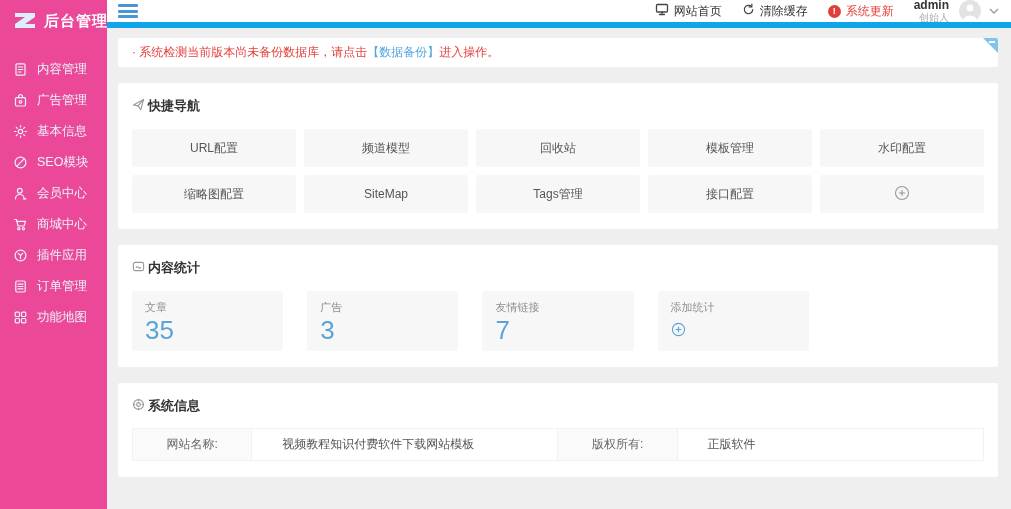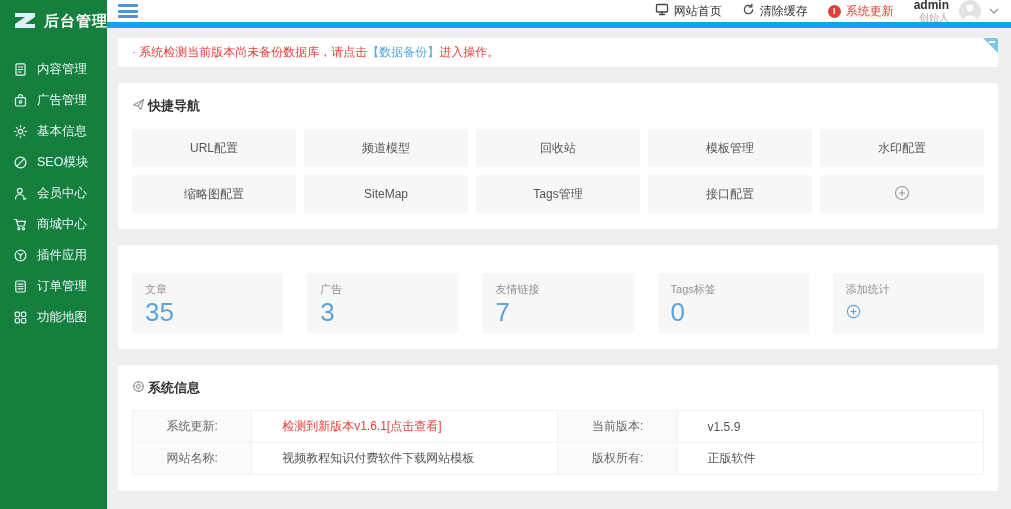--- a/index.html
+++ b/index.html
@@ -1,21 +1,21 @@
 <!DOCTYPE html>
 <html><head>
 <meta charset="utf-8">
 <style>
   * { margin:0; padding:0; box-sizing:border-box; }
   html,body { width:1011px; height:509px; overflow:hidden; background:#efefef;
     font-family:"Liberation Sans","DejaVu Sans",sans-serif; }
 
   
   .sidebar { position:absolute; left:0; top:0; width:107px; height:509px;
-    background:#15803d; z-index:5; }
+    background:#ec4899; z-index:5; }
   .logo { display:flex; align-items:center; gap:6px; padding:10px 10px 12px 12px; }
   .logo-z { width:26px; height:22px; flex:0 0 auto; }
   .logo-title { color:#fff; font-size:15px; font-weight:bold; letter-spacing:1px; white-space:nowrap; }
   .menu { margin-top:10px; }
   .menu-item { display:flex; align-items:center; gap:9px; padding:7px 8px 7px 13px;
     color:#eaf3fb; font-size:12.5px; cursor:pointer; }
   .menu-item .micon { width:15px; height:15px; flex:0 0 auto; display:flex; }
   .menu-item svg { stroke:#e9f3fb; fill:none; stroke-width:1.2; stroke-linecap:round; stroke-linejoin:round; }
 
   
@@ -256,36 +256,41 @@
               <circle cx="8" cy="8" r="6.5"></circle>
               <line x1="8" y1="5" x2="8" y2="11"></line>
               <line x1="5" y1="8" x2="11" y2="8"></line>
             </svg>
         </span>
       </div>
     </div>
   </div>
 
   <div class="card">
+    <div class="card-title">
+      <span>
+        <svg viewBox="0 0 14 14" width="13" height="13">
+            <rect x="1.5" y="2.5" width="11" height="9" rx="2"></rect>
+            <path d="M4.5,8 q1.2,-1.6 2.5,0 q1.3,1.6 2.5,0"></path>
+          </svg>
+      </span>
+      <span>内容统计</span>
+    </div>
     <div class="stat-grid">
       <div class="stat">
         <div class="stat-label">文章</div>
         <div class="stat-value">35</div>
       </div>
       <div class="stat">
         <div class="stat-label">广告</div>
         <div class="stat-value">3</div>
       </div>
       <div class="stat">
         <div class="stat-label">友情链接</div>
         <div class="stat-value">7</div>
-      </div>
-      <div class="stat">
-        <div class="stat-label">Tags标签</div>
-        <div class="stat-value">0</div>
       </div>
       <div class="stat">
         <div class="stat-label">添加统计</div>
         <span>
           <svg viewBox="0 0 16 16" width="15" height="15">
               <circle cx="8" cy="8" r="6.5"></circle>
               <line x1="8" y1="5" x2="8" y2="11"></line>
               <line x1="5" y1="8" x2="11" y2="8"></line>
             </svg>
         </span>
@@ -299,26 +304,20 @@
         <svg viewBox="0 0 14 14" width="13" height="13">
             <circle cx="7" cy="7" r="5.3"></circle>
             <circle cx="7" cy="7" r="2"></circle>
             <path d="M7,1.7 V3 M7,11 V12.3 M1.7,7 H3 M11,7 H12.3"></path>
           </svg>
       </span>
       <span>系统信息</span>
     </div>
     <table class="sysinfo">
       <tbody>
-          <tr>
-        <td class="lbl">系统更新:</td>
-        <td class="val red">检测到新版本v1.6.1[点击查看]</td>
-        <td class="lbl">当前版本:</td>
-        <td class="val">v1.5.9</td>
-      </tr>
       <tr>
         <td class="lbl">网站名称:</td>
         <td class="val">视频教程知识付费软件下载网站模板</td>
         <td class="lbl">版权所有:</td>
         <td class="val">正版软件</td>
       </tr>
     </tbody>
       </table>
   </div>
 

